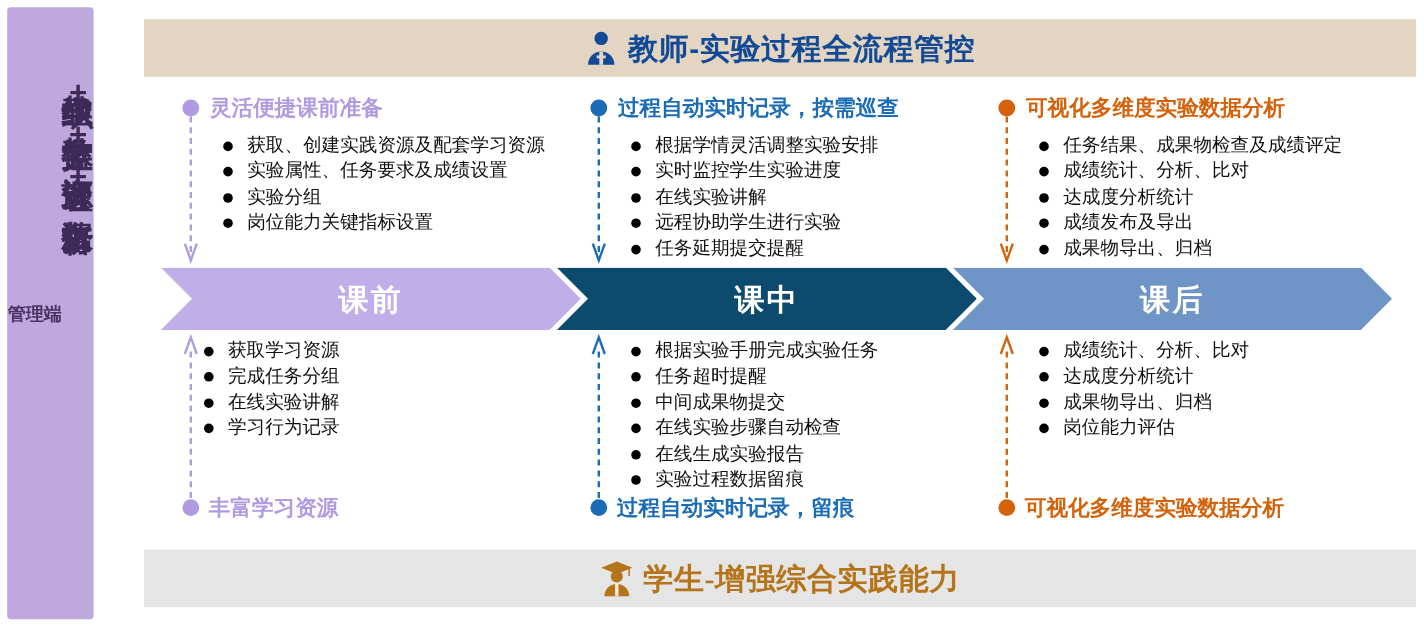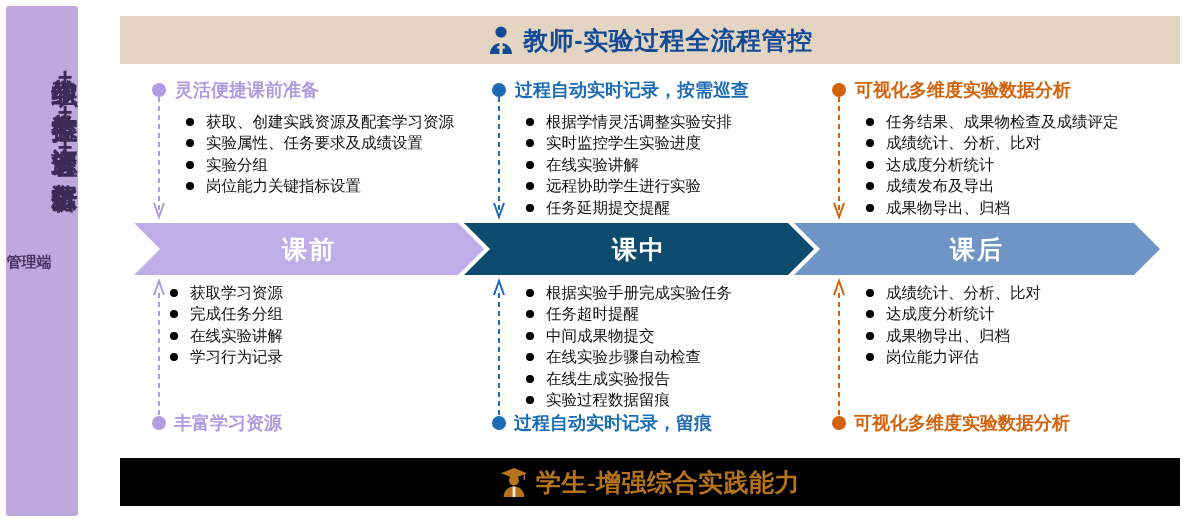--- a/index.html
+++ b/index.html
@@ -36,21 +36,21 @@
     text-align: left;
   }
 
   
   .banner {
     position: absolute; left: 120px; width: 1060px;
     display: flex; align-items: center; justify-content: center;
     gap: 8px;
   }
   .banner-top { top: 16px; height: 48px; background: #E3D5C2; }
-  .banner-bottom { top: 458px; height: 48px; background: #000000; font-family: Liberation Serif, serif; }
+  .banner-bottom { top: 458px; height: 48px; background: #e5e5e5; font-family: Liberation Serif, serif; }
   .banner-title {
     font-size: 25px; font-weight: 700; letter-spacing: 0.5px; white-space: nowrap;
   }
   .banner-top .banner-title { color: #124A96; }
   .banner-bottom .banner-title { color: #B5741A; }
   .banner-icon { width: 28px; height: 30px; display:block; }
 
   
   .chev-bar {
     position: absolute; left: 134px; top: 223px;

